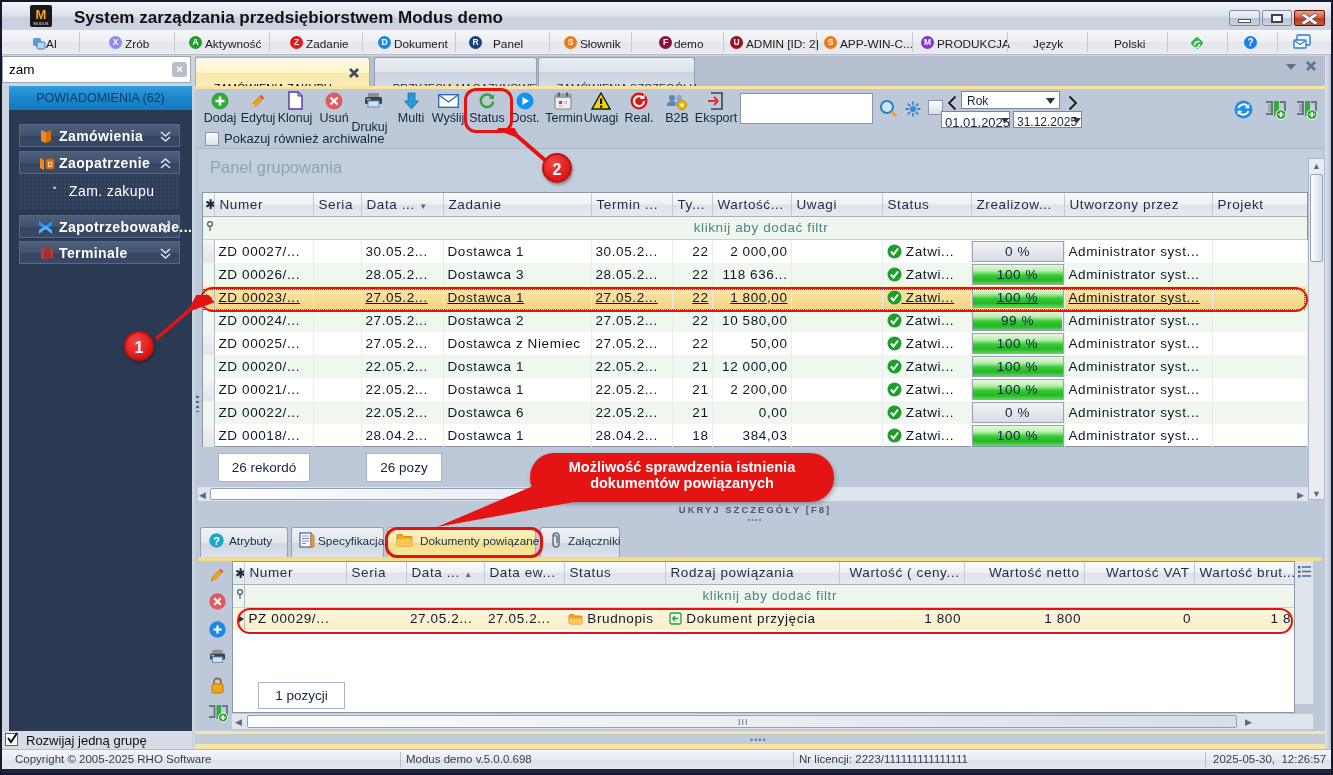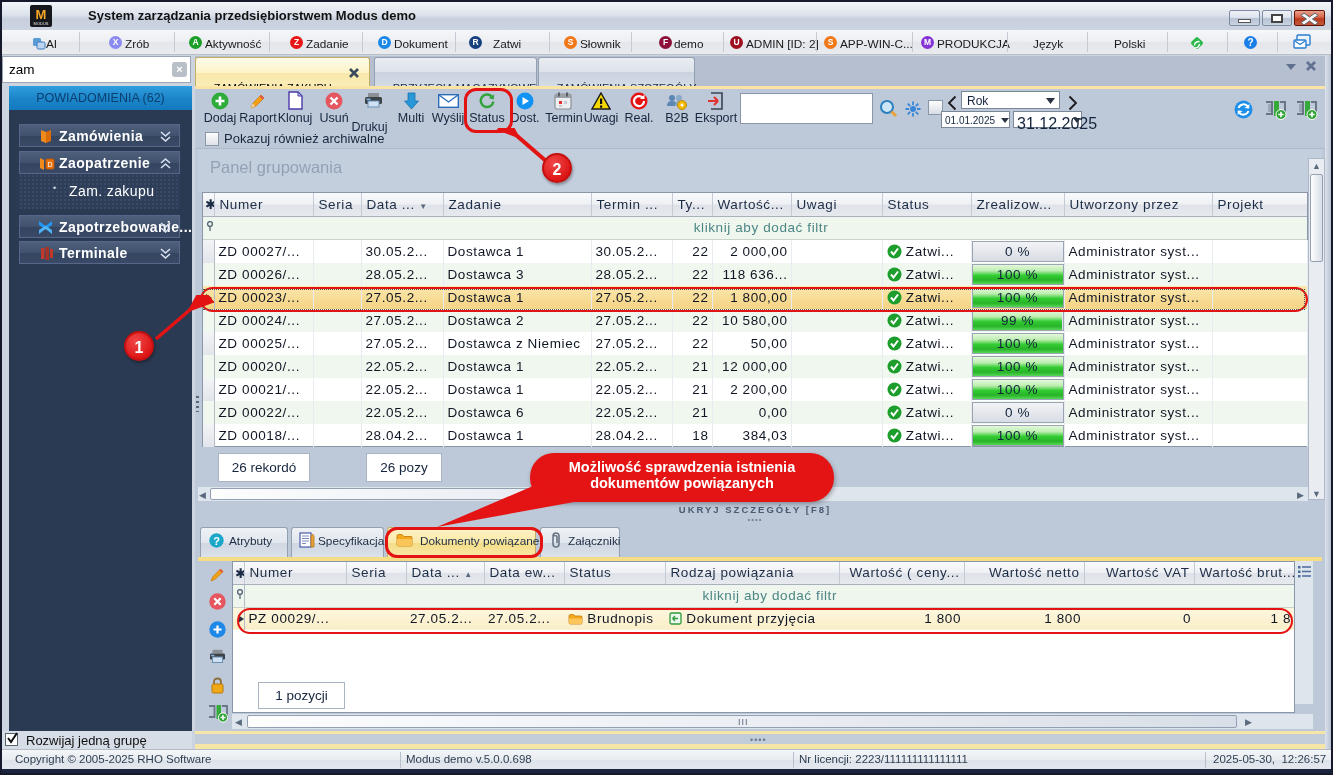--- a/index.html
+++ b/index.html
@@ -2,21 +2,21 @@
 <html><head>
 <meta charset="utf-8">
 <style>
 * { margin:0; padding:0; box-sizing:border-box; }
 html,body { width:1333px; height:775px; overflow:hidden; font-family:"Liberation Sans",sans-serif; }
 body { position:relative; background:#15192b; }
 .abs { position:absolute; }
 
 #titlebar { left:2px; top:2px; width:1329px; height:28px;
   background:linear-gradient(#f2f5f9 0%,#dde3ec 45%,#c8d0de 60%,#ccd4e1 100%); }
-#titlebar .title { left:86px; top:6px; font-size:13px; font-weight:700; color:#111;text-align:center; }
+#titlebar .title { left:72px; top:6px; font-size:17px; font-weight:700; color:#111;text-align:center; }
 .winbtn { top:10px; height:16px; border-radius:2px; }
 #btn-min  { left:1229px; width:31px; background:linear-gradient(#eef1f6 0%,#dfe5ee 45%,#b7c2d4 55%,#cad3e0 100%); border:1px solid #7e8da3; }
 #btn-max  { left:1262px; width:30px; background:linear-gradient(#eef1f6 0%,#dfe5ee 45%,#b7c2d4 55%,#cad3e0 100%); border:1px solid #7e8da3; }
 #btn-close{ left:1294px; width:31px; background:linear-gradient(#e9a18d 0%,#d9654a 45%,#b93a1d 55%,#c65a3c 100%); border:1px solid #641407; }
 #menubar { left:2px; top:30px; width:1329px; height:25px;
   background:linear-gradient(#f6f7f9 0%,#eceef2 50%,#e3e6eb 51%,#e9ebef 100%);
   border-bottom:1px solid #b9bfc9; }
 .mi { position:absolute; top:7px; font-size:11.8px; color:#1a1a1a; white-space:nowrap; }
 .msep { position:absolute; top:2px; height:20px; width:1px; background:#c6cbd3; }
 .mico { position:absolute; top:6px; width:13px; height:13px; border-radius:50%;
@@ -57,21 +57,21 @@
 <style>
 
 #grid { left:202px; top:192px; width:1106px; height:255px; background:#fff; border:1px solid #8a97a8; }
 #grid table { border-collapse:collapse; table-layout:fixed; width:1104px; font-size:13.5px; letter-spacing:.6px; color:#101624; }
 #grid th { height:23px; font-weight:400; text-align:left; padding:0 0 0 5px; overflow:hidden; white-space:nowrap;
   background:linear-gradient(#f9fafb 0%,#eef0f3 48%,#dfe3e9 52%,#e6eaef 100%);
   border-right:1px solid #c5cbd4; border-bottom:1px solid #a8b0bc; color:#1c2c45; }
 #grid td { height:23px; padding:0 3px 0 4px; overflow:hidden; white-space:nowrap; border-right:1px solid #e8ecf0; }
 #grid tr.filter td { background:#eef6ee; border-right:none; color:#4d8585; border-bottom:1px solid #c8d4c8;}
 #grid tr.green td { background:#eff7ef; }
-#grid tr.sel td { background:linear-gradient(#fae7ad 0%,#f4d383 100%); }
+#grid tr.sel td { background:linear-gradient(#fae7ad 0%,#f4d383 100%);text-decoration:underline; }
 #grid td.r, #grid th.r { text-align:right; }
 #grid td.mark { background:linear-gradient(#f3f4f6,#e2e5ea); border-right:1px solid #b4bcc7; padding:0; }
 .prog { position:relative; height:21px; margin:0; border:1px solid #9aa4b2; background:linear-gradient(#f2f3f6,#d8dce4); text-align:center; font-size:13.5px; color:#13233c; line-height:20px;}
 .prog .bar { position:absolute; left:0; top:0; bottom:0;
   background:linear-gradient(#e4f8dc 0%,#bdeeb0 30%,#33cc33 55%,#28b428 80%,#56d856 100%); }
 .prog .txt { position:relative; }
 
 .vsb { background:#e9edf2; border:1px solid #aeb8c6; }
 .sbthumb { background:linear-gradient(90deg,#fdfdfe,#d9dfe8); border:1px solid #93a0b2; border-radius:2px; }
 .hsb { background:#dfe5ec; }
@@ -142,21 +142,21 @@
   <div class="mico" style="left:187px;background:#1d9e28">A</div>
     <span class="mi" style="left:203px">Aktywność</span>
     <div class="msep" style="left:267px"></div>
   <div class="mico" style="left:288px;background:#e81616">Z</div>
     <span class="mi" style="left:304px">Zadanie</span>
     <div class="msep" style="left:360px"></div>
   <div class="mico" style="left:376px;background:#1e88e8">D</div>
     <span class="mi" style="left:392px">Dokument</span>
     <div class="msep" style="left:453px"></div>
   <div class="mico" style="left:467px;background:#17407e">R</div>
-    <span class="mi" style="left:491px">Zatwi</span>
+    <span class="mi" style="left:491px">Panel</span>
     <div class="msep" style="left:547px"></div>
   <div class="mico" style="left:562px;background:#f07818">S</div>
     <span class="mi" style="left:578px">Słownik</span>
     <div class="msep" style="left:629px"></div>
   <div class="mico" style="left:657px;background:#8d1038">F</div>
     <span class="mi" style="left:672px">demo</span>
     <div class="msep" style="left:721px"></div>
   <div class="mico" style="left:728px;background:#9e1020">U</div>
     <span class="mi" style="left:744px">ADMIN [ID: 2]</span>
     <div class="msep" style="left:814px"></div>
@@ -273,21 +273,21 @@
 <svg class="abs" style="left:211px;top:92px" width="18" height="18">
     <circle cx="9" cy="9" r="8.5" fill="#2fab3a"></circle>
     <path d="M9 4.5 V13.5 M4.5 9 H13.5" stroke="#fff" stroke-width="2.6"></path>
   </svg>
 <div class="tlabel abs" style="left:195px;top:111px;width:50px">Dodaj</div>
 <svg class="abs" style="left:249px;top:92px" width="18" height="18">
     <path d="M2 16 L4 11 L12 3 L15 6 L7 14 Z" fill="#f59f16" stroke="#c87d08" stroke-width=".8"></path>
     <path d="M12 3 L15 6 L13.6 7.4 L10.6 4.4 Z" fill="#e85048"></path>
     <path d="M2 16 L4 11 L5.8 14.2 Z" fill="#f5d9a8"></path>
   </svg>
-<div class="tlabel abs" style="left:233px;top:111px;width:50px">Raport</div>
+<div class="tlabel abs" style="left:233px;top:111px;width:50px">Edytuj</div>
 <svg class="abs" style="left:287px;top:91px" width="17" height="19">
     <path d="M2 1 H11 L15 5 V18 H2 Z" fill="#fff" stroke="#4a3aa8" stroke-width="1.4"></path>
     <path d="M11 1 L15 5 H11 Z" fill="#b9c9ec" stroke="#4a3aa8" stroke-width="1"></path>
   </svg>
 <div class="tlabel abs" style="left:270px;top:111px;width:50px">Klonuj</div>
 <svg class="abs" style="left:325px;top:92px" width="18" height="18">
     <circle cx="9" cy="9" r="8.5" fill="#e5565e"></circle>
     <path d="M5.5 5.5 L12.5 12.5 M12.5 5.5 L5.5 12.5" stroke="#fff" stroke-width="2.4"></path>
   </svg>
 <div class="tlabel abs" style="left:309px;top:111px;width:50px">Usuń</div>
@@ -372,27 +372,27 @@
 <div class="abs" style="left:961px;top:91px;width:99px;height:18px;background:#fff;border:1px solid #7a8798">
     <span class="abs" style="left:5px;top:2px;font-size:12px;color:#15253e">Rok</span>
     <svg class="abs" style="left:84px;top:6px" width="9" height="6">
       <path d="M0 0 H9 L4.5 6 Z" fill="#2a3442"></path>
     </svg>
   </div>
 <svg class="abs" style="left:1067px;top:95px" width="12" height="16">
     <path d="M2.5 1.5 L9 8 L2.5 14.5" fill="none" stroke="#1a1a1a" stroke-width="1.8"></path>
   </svg>
 <div class="abs" style="left:941px;top:111px;width:69px;height:17px;background:#fff;border:1px solid #7a8798">
-    <span class="abs" style="left:3px;top:3px;font-size:10px;color:#15253e">01.01.2025</span>
+    <span class="abs" style="left:3px;top:3px;font-size:13px;color:#15253e">01.01.2025</span>
     <svg class="abs" style="left:59px;top:6px" width="8" height="5">
       <path d="M0 0 H8 L4 5 Z" fill="#2a3442"></path>
     </svg>
   </div>
 <div class="abs" style="left:1013px;top:111px;width:69px;height:17px;background:#fff;border:1px solid #7a8798">
-    <span class="abs" style="left:3px;top:3px;font-size:16px;color:#15253e">31.12.2025</span>
+    <span class="abs" style="left:3px;top:3px;font-size:12px;color:#15253e">31.12.2025</span>
     <svg class="abs" style="left:59px;top:6px" width="8" height="5">
       <path d="M0 0 H8 L4 5 Z" fill="#2a3442"></path>
     </svg>
   </div>
 <svg class="abs" style="left:1234px;top:100px" width="19" height="19">
     <circle cx="9.5" cy="9.5" r="9" fill="#1e8fe8"></circle>
     <path d="M4.5 8 A5.5 5.5 0 0 1 14 6.5 L14.5 8" fill="none" stroke="#fff" stroke-width="2"></path>
     <path d="M15.5 4 L15 8.5 L10.5 8 Z" fill="#fff"></path>
     <path d="M14.5 11 A5.5 5.5 0 0 1 5 12.5 L4.5 11" fill="none" stroke="#fff" stroke-width="2"></path>
     <path d="M3.5 15 L4 10.5 L8.5 11 Z" fill="#fff"></path>

